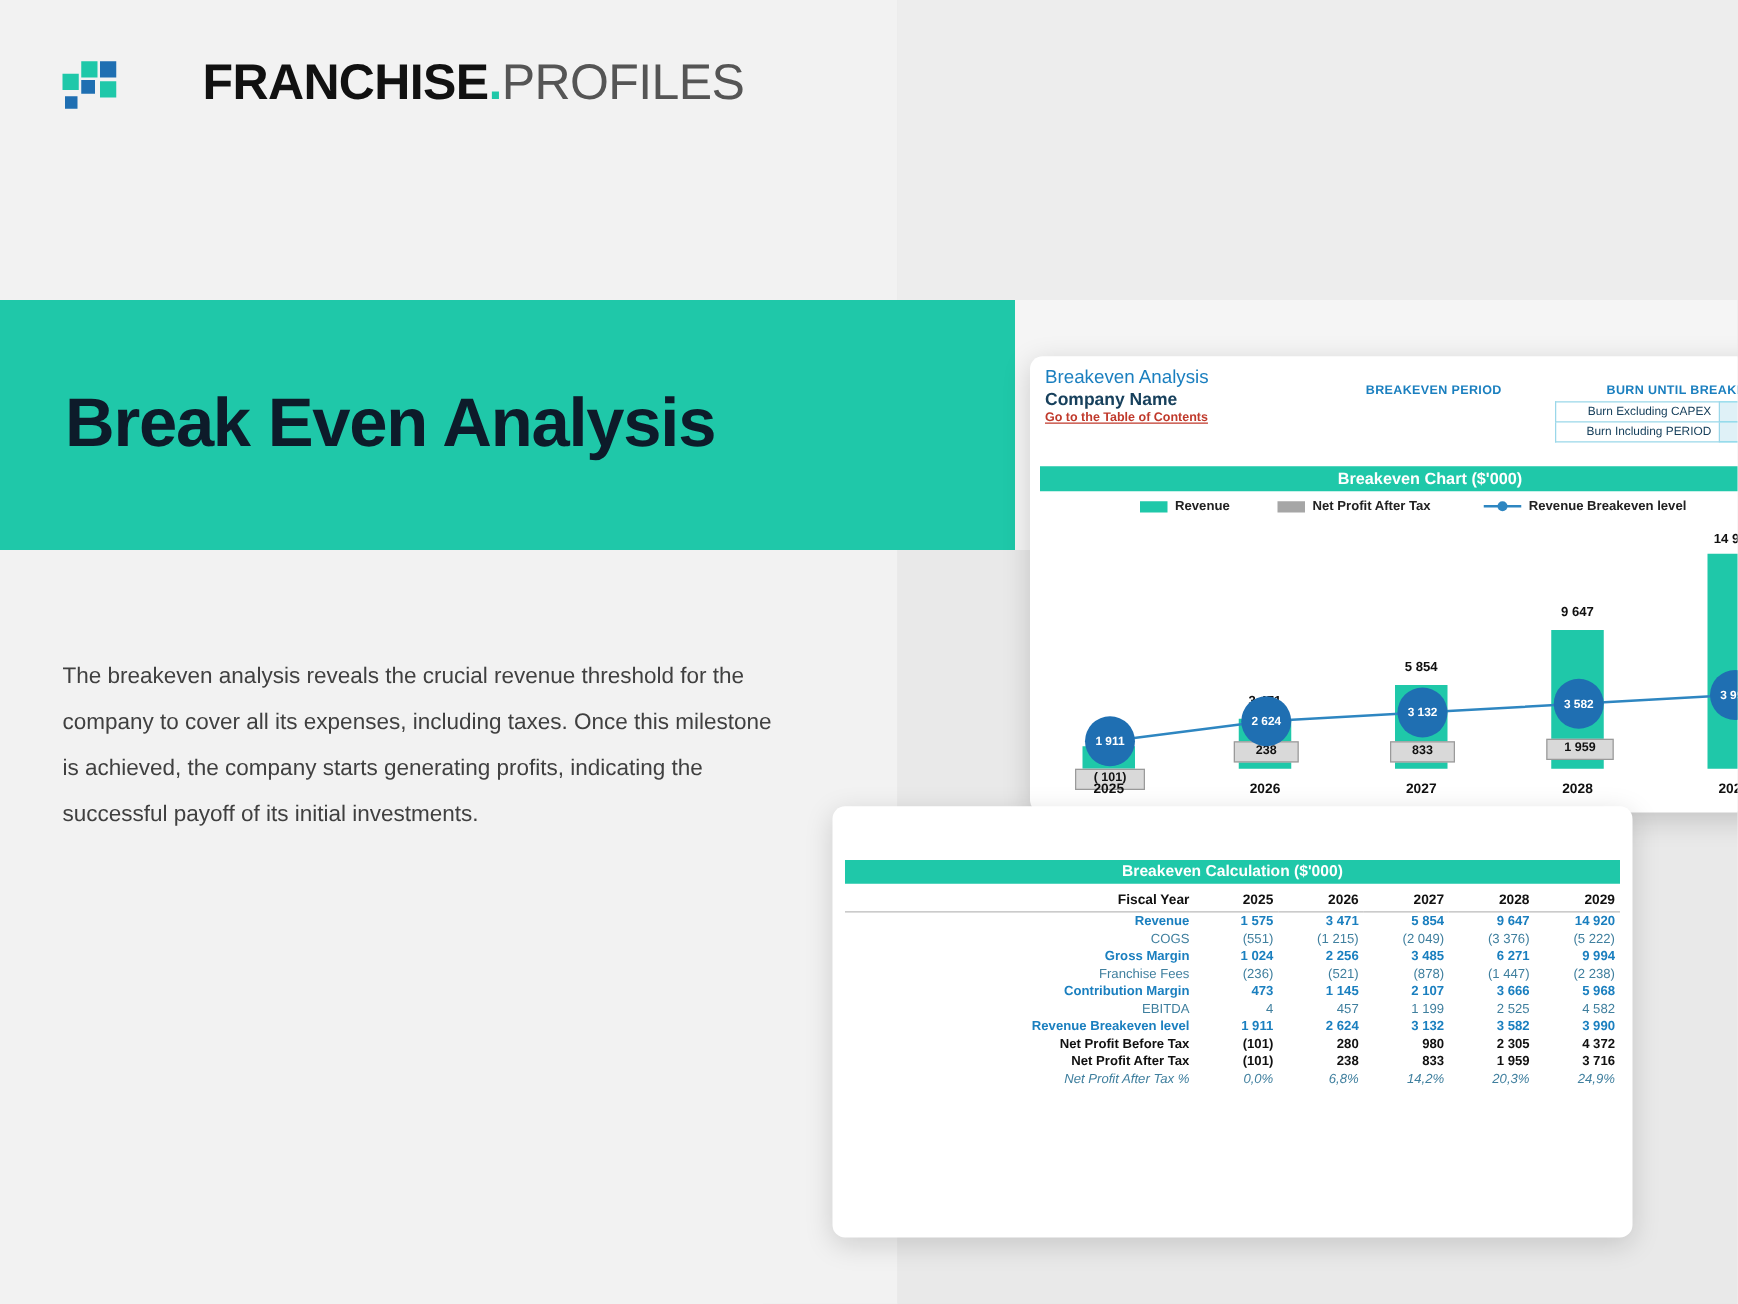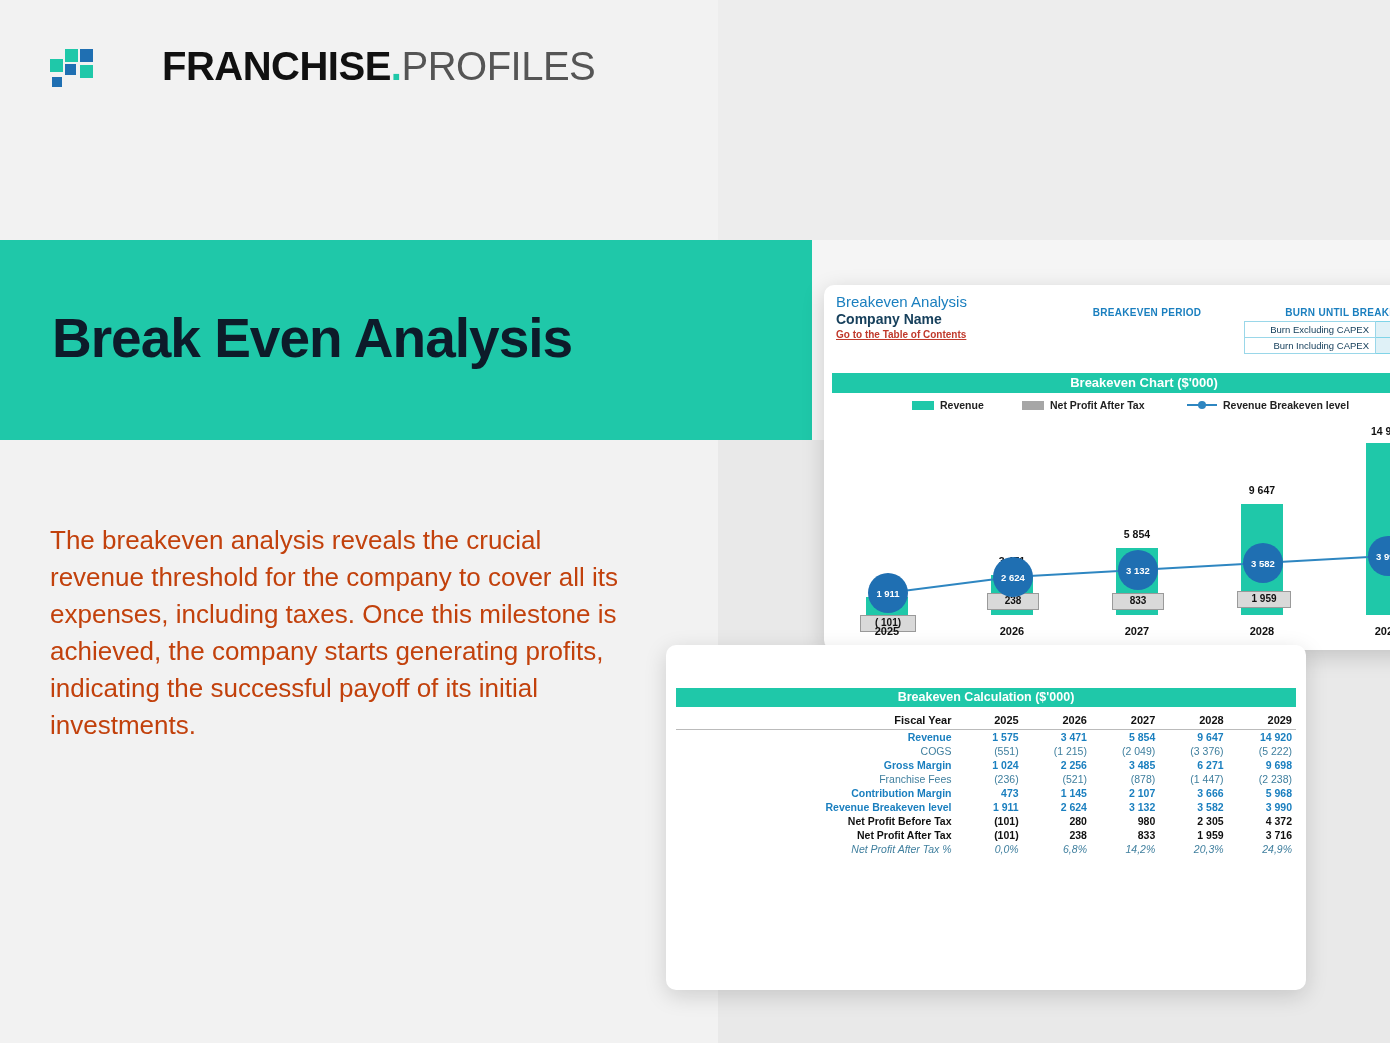--- a/index.html
+++ b/index.html
@@ -28,21 +28,21 @@
   .logo-mark{position:absolute;left:0;top:4px;width:52px;height:50px;}
   .sq{position:absolute;}
   .logo-text{position:absolute;left:112px;top:-1px;font-size:40px;letter-spacing:-0.5px;white-space:nowrap;}
   .logo-text .b{font-weight:bold;color:#111;}
   .logo-text .dot{color:#1fc8a9;font-weight:bold;}
   .logo-text .l{color:#555;font-weight:300;}
 
   
   .para{
     position:absolute;left:50px;top:522px;width:580px;
-    font-size:26px;line-height:37px;color:#c2410c;
+    font-size:18px;line-height:37px;color:#404040;
   }
 
   
   .card-chart{
     position:absolute;left:824px;top:285px;width:640px;height:365px;
     background:#fff;border-radius:10px;box-shadow:0 6px 22px rgba(0,0,0,.17);
     overflow:hidden;
   }
   .ch-title{position:absolute;left:12px;top:8px;font-size:15px;font-weight:normal;color:#1a7fbf;}
   .ch-sub{position:absolute;left:12px;top:26px;font-size:14px;font-weight:bold;color:#17405c;}
@@ -133,21 +133,21 @@
 
   <div class="kpi" style="left:420px;top:22px;width:215px;">
     <div class="kpi-head">BURN UNTIL BREAKEVEN</div>
     <table class="kpi-tbl" style="margin-top:3px;width:215px;">
       <tbody>
           <tr>
         <td class="lbl">Burn Excluding CAPEX</td>
         <td class="val"></td>
       </tr>
       <tr>
-        <td class="lbl">Burn Including CAPEX</td>
+        <td class="lbl">Burn Including PERIOD</td>
         <td class="val"></td>
       </tr>
     </tbody>
       </table>
   </div>
 
   <div class="chartbar-title">Breakeven Chart ($'000)</div>
 
   <div class="legend">
     <div class="lg" style="left:80px;top:0;">
@@ -230,38 +230,46 @@
       <td class="num">(2 049)</td>
       <td class="num">(3 376)</td>
       <td class="num">(5 222)</td>
     </tr>
     <tr class="bold">
       <td class="lab">Gross Margin</td>
       <td class="num">1 024</td>
       <td class="num">2 256</td>
       <td class="num">3 485</td>
       <td class="num">6 271</td>
-      <td class="num">9 698</td>
+      <td class="num">9 994</td>
     </tr>
     <tr class="norm">
       <td class="lab">Franchise Fees</td>
       <td class="num">(236)</td>
       <td class="num">(521)</td>
       <td class="num">(878)</td>
       <td class="num">(1 447)</td>
       <td class="num">(2 238)</td>
     </tr>
     <tr class="bold">
       <td class="lab">Contribution Margin</td>
       <td class="num">473</td>
       <td class="num">1 145</td>
       <td class="num">2 107</td>
       <td class="num">3 666</td>
       <td class="num">5 968</td>
     </tr>
+    <tr class="norm">
+      <td class="lab">EBITDA</td>
+      <td class="num">4</td>
+      <td class="num">457</td>
+      <td class="num">1 199</td>
+      <td class="num">2 525</td>
+      <td class="num">4 582</td>
+    </tr>
     <tr class="bold">
       <td class="lab">Revenue Breakeven level</td>
       <td class="num">1 911</td>
       <td class="num">2 624</td>
       <td class="num">3 132</td>
       <td class="num">3 582</td>
       <td class="num">3 990</td>
     </tr>
     <tr class="boldblk">
       <td class="lab">Net Profit Before Tax</td>

